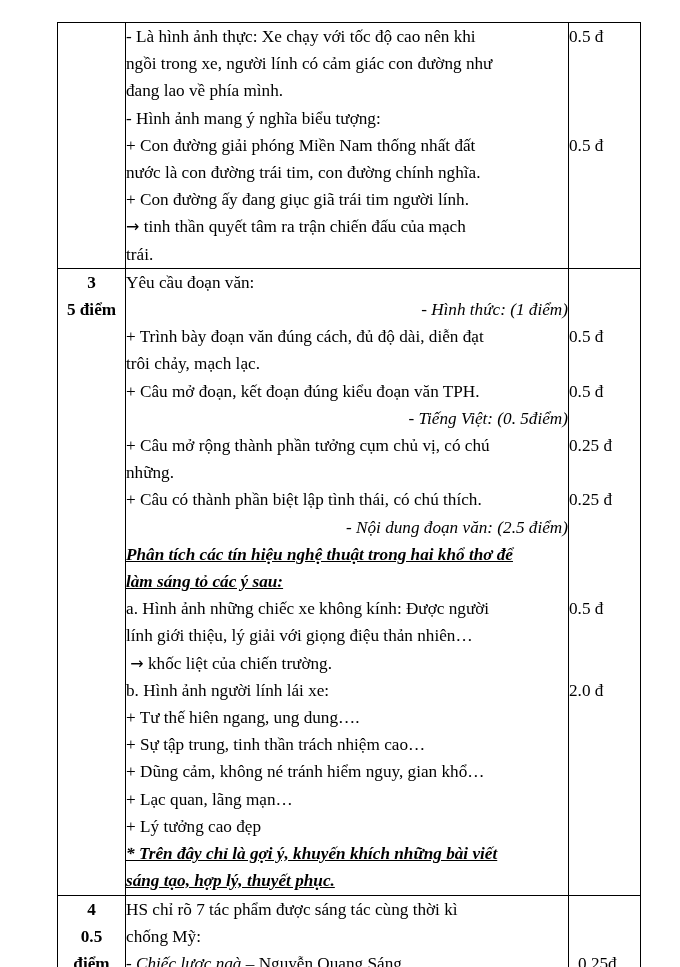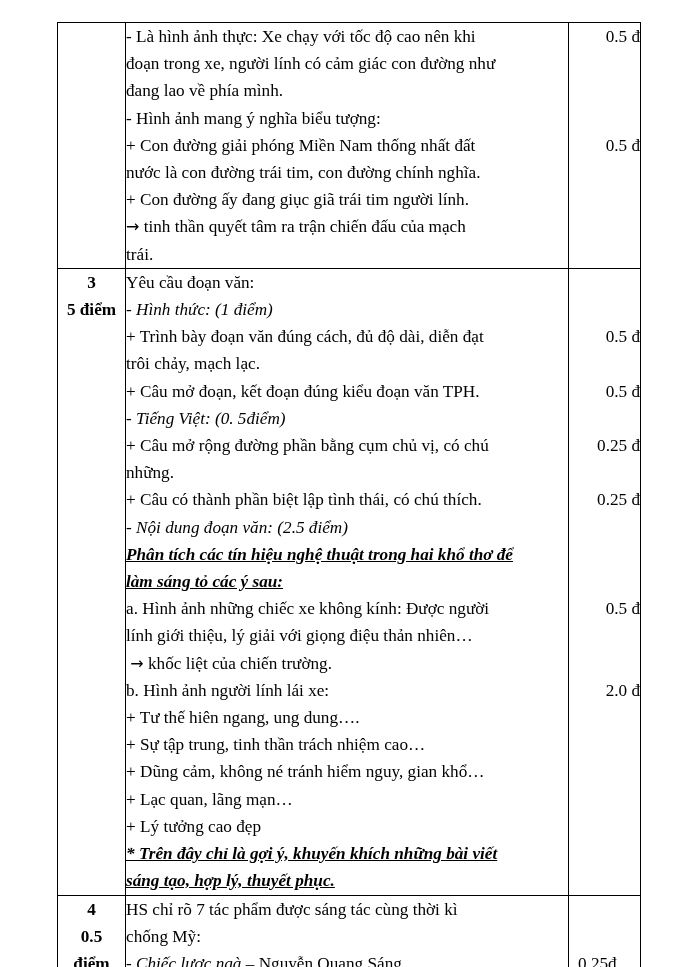--- a/index.html
+++ b/index.html
@@ -53,35 +53,35 @@
   
   .bodycell {
     padding: 3px 5px 3px 6px;
   }
   .bodycell p {
     margin: 0;
     padding: 0;
     line-height: 27.2px;
     white-space: nowrap;
   }
-  .ital   { font-style: italic; }
+  .ital   { font-style: italic; text-align: right; }
   .bolditalic { font-style: italic; font-weight: bold; text-decoration: underline; }
   .ind    { padding-left: 20px; }
   .arrow  { font-family: "DejaVu Sans", sans-serif; font-size: 16px; }
 
   
   .scorecell {
     padding: 3px 0 3px 0;
     position: relative;
   }
   .scorecell .srow {
     display: block;
     line-height: 27.2px;
     height: 27.2px;
-    text-align: right;
+    text-align: left;
     white-space: nowrap;
   }
   .scorecell .srow.blank { visibility: hidden; }
   .scorecell .srow.leftal { text-align: left; padding-left: 9px; }
 </style>
 </head>
 <body>
 
 <div class="page">
 
@@ -91,21 +91,21 @@
       <col class="c-body">
       <col class="c-score">
     </colgroup>
     <tbody>
 
       <tr>
         <td class="numcell"></td>
 
         <td class="bodycell">
           <p>- Là hình ảnh thực: Xe chạy với tốc độ cao nên khi</p>
-          <p>đoạn trong xe, người lính có cảm giác con đường như</p>
+          <p>ngồi trong xe, người lính có cảm giác con đường như</p>
           <p>đang lao về phía mình.</p>
           <p>- Hình ảnh mang ý nghĩa biểu tượng:</p>
           <p>+ Con đường giải phóng Miền Nam thống nhất đất</p>
           <p>nước là con đường trái tim, con đường chính nghĩa.</p>
           <p>+ Con đường ấy đang giục giã trái tim người lính.</p>
           <p><span class="arrow">→</span> <span>tinh thần quyết tâm ra trận chiến đấu của mạch</span></p>
           <p>trái.</p>
         </td>
 
         <td class="scorecell">
@@ -123,21 +123,21 @@
           <span class="nline">5 điểm</span>
         </td>
 
         <td class="bodycell">
           <p>Yêu cầu đoạn văn:</p>
           <p class="ital">- Hình thức: (1 điểm)</p>
           <p class="ind">+ Trình bày đoạn văn đúng cách, đủ độ dài, diễn đạt</p>
           <p>trôi chảy, mạch lạc.</p>
           <p class="ind">+ Câu mở đoạn, kết đoạn đúng kiểu đoạn văn TPH.</p>
           <p class="ital">- Tiếng Việt: (0. 5điểm)</p>
-          <p class="ind">+ Câu mở rộng đường phần bằng cụm chủ vị, có chú</p>
+          <p class="ind">+ Câu mở rộng thành phần tưởng cụm chủ vị, có chú</p>
           <p>những.</p>
           <p class="ind">+ Câu có thành phần biệt lập tình thái, có chú thích.</p>
           <p class="ital">- Nội dung đoạn văn: (2.5 điểm)</p>
           <p class="bolditalic">Phân tích các tín hiệu nghệ thuật trong hai khổ thơ để</p>
           <p class="bolditalic">làm sáng tỏ các ý sau:</p>
           <p>a. Hình ảnh những chiếc xe không kính: Được người</p>
           <p>lính giới thiệu, lý giải với giọng điệu thản nhiên…</p>
           <p>&nbsp;<span class="arrow">→</span> <span>khốc liệt của chiến trường.</span></p>
           <p>b. Hình ảnh người lính lái xe:</p>
           <p>+ Tư thế hiên ngang, ung dung….</p>

